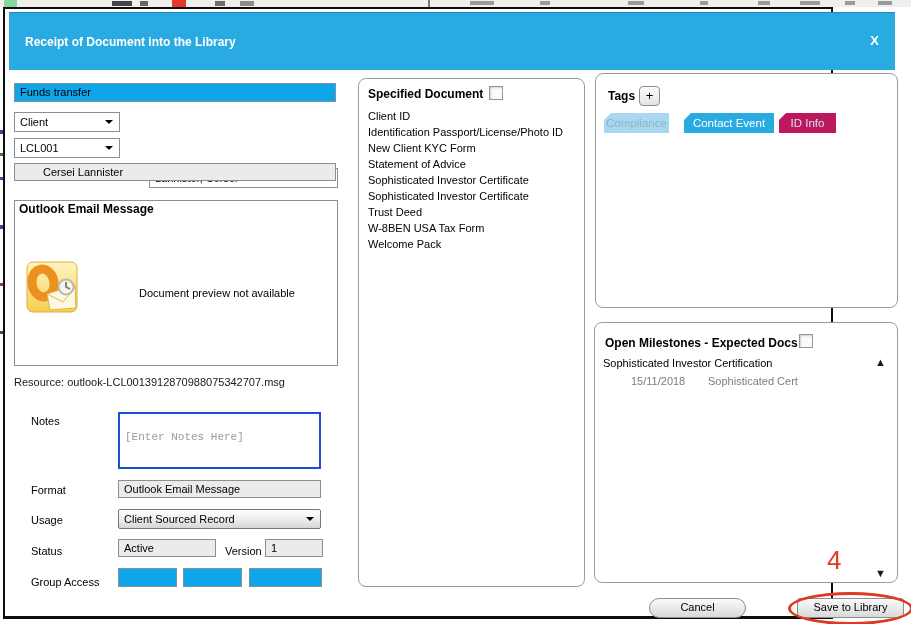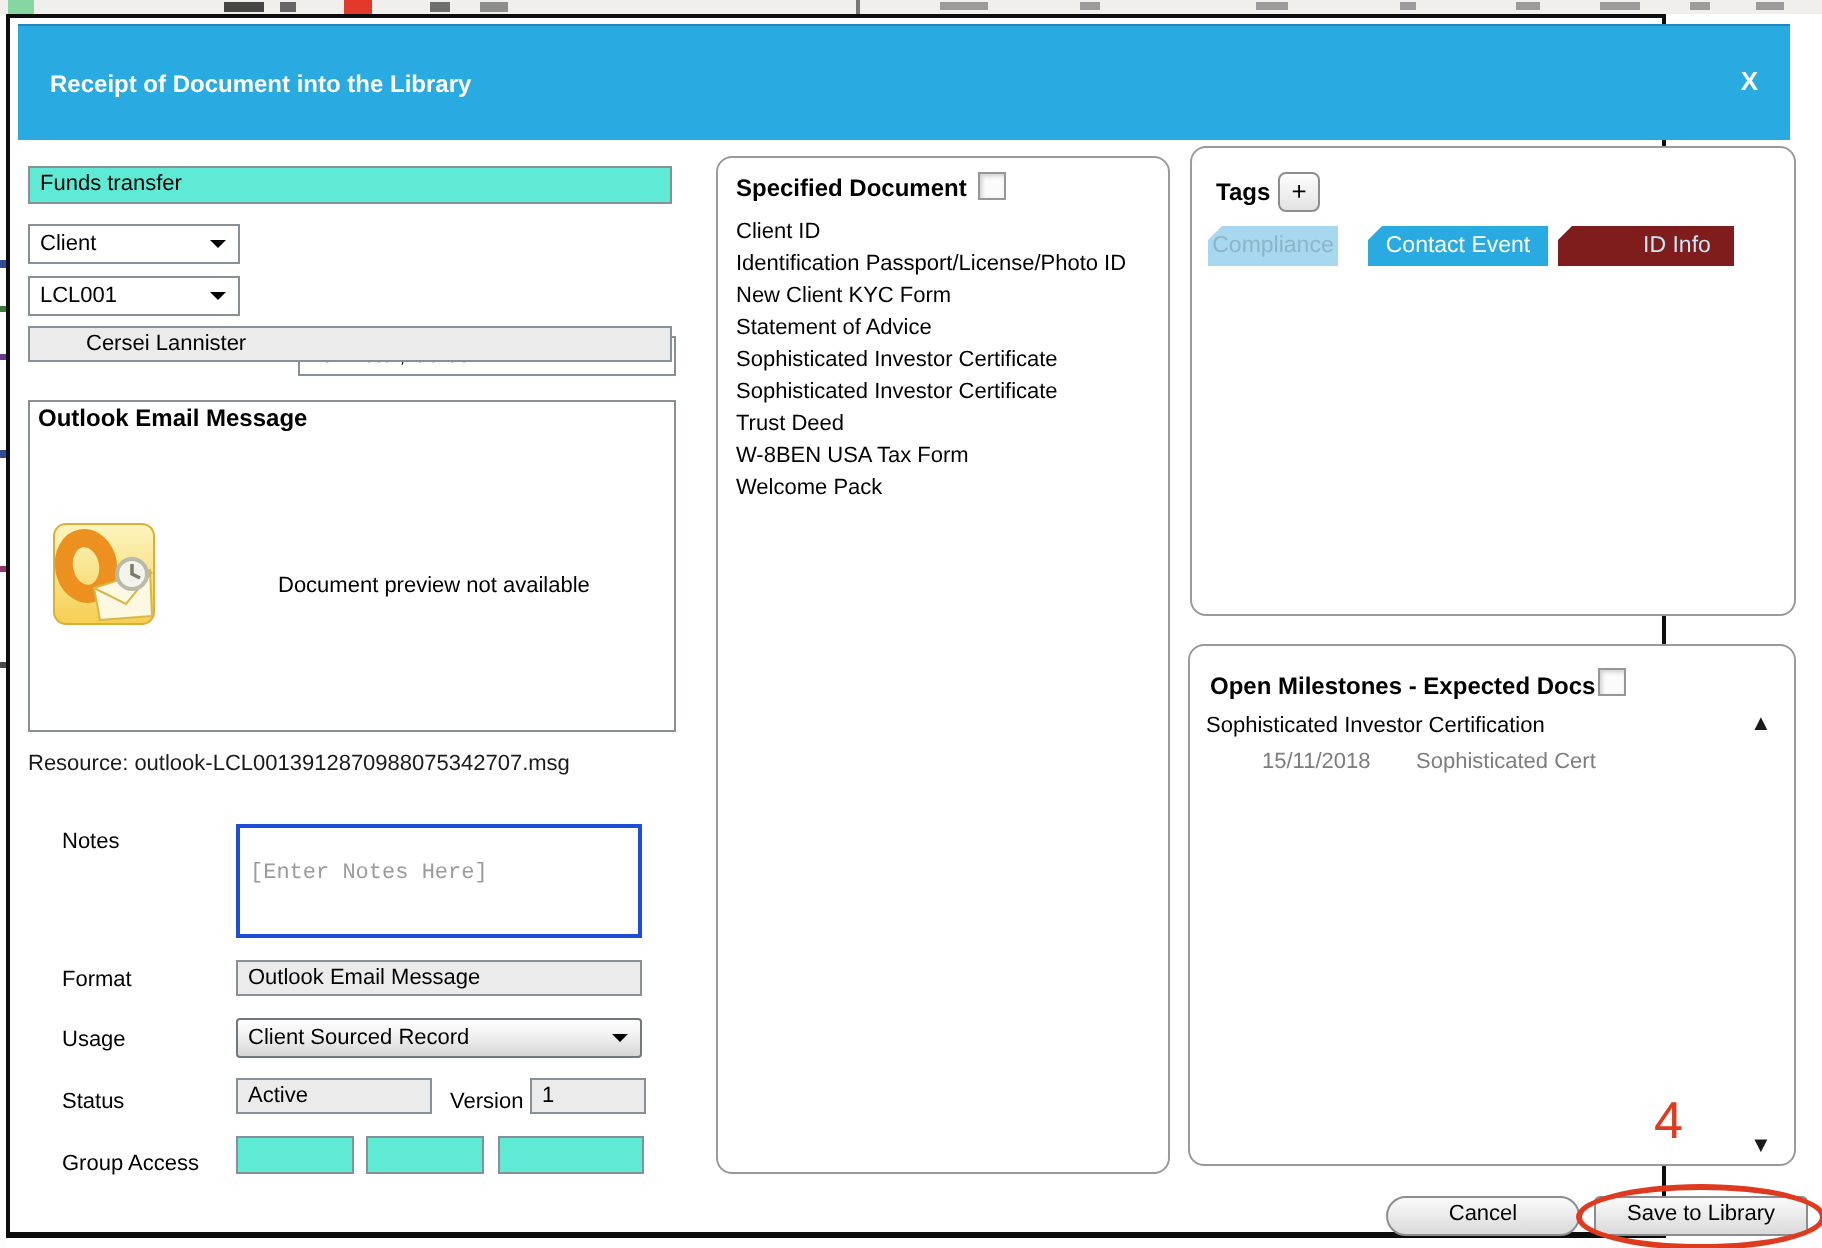--- a/index.html
+++ b/index.html
@@ -18,21 +18,21 @@
     position:absolute;left:3px;top:7px;width:830px;height:612px;
     background:#fff;border:2px solid #0d0d0d;border-bottom-width:3px;box-sizing:border-box;
   }
   .dialog-header{
     position:absolute;left:4px;top:3px;width:886px;height:57px;
     background:#29abe2;border-top:1px solid #1f88b8;
   }
   .dialog-title{position:absolute;left:16px;top:22px;color:#fff;font-weight:bold;font-size:12px;}
   .dialog-close{position:absolute;right:16px;top:20px;color:#fff;font-weight:bold;font-size:13px;cursor:pointer;}
   
-  .field{position:absolute;box-sizing:border-box;border:1px solid #878f98;background:#5eead4;
+  .field{position:absolute;box-sizing:border-box;border:1px solid #878f98;background:#0ea5e9;
          padding:2px 5px 0 5px;white-space:nowrap;overflow:hidden;}
   .field.readonly{background:#ebebeb;}
   .combo{position:absolute;box-sizing:border-box;border:1px solid #878f98;background:#fff;
          padding:3px 18px 0 5px;white-space:nowrap;overflow:hidden;cursor:pointer;}
   .combo .arr{position:absolute;right:6px;top:50%;margin-top:-2px;width:0;height:0;
               border-left:4px solid transparent;border-right:4px solid transparent;border-top:4px solid #000;}
   .combo.styled{background:linear-gradient(#ffffff,#f0f0f0 45%,#d6d6d6);border:1px solid #70777e;border-radius:2px;}
   .lbl{position:absolute;color:#000;}
   
   .preview-box{position:absolute;left:9px;top:191px;width:324px;height:166px;border:1px solid #8a8f96;box-sizing:border-box;}
@@ -47,21 +47,21 @@
   .doc-list{position:absolute;left:9px;top:29px;right:6px;}
   .doc-list .doc-item{line-height:16px;white-space:nowrap;cursor:pointer;}
   
   .plus-btn{position:absolute;width:21px;height:20px;border:1px solid #8d8d8d;border-radius:4px;
             background:linear-gradient(#fdfdfd,#e3e3e3);text-align:center;line-height:18px;
             font-size:13px;cursor:pointer;box-sizing:border-box;}
   .chip{position:absolute;height:20px;line-height:20px;text-align:center;font-size:11.5px;
         clip-path:polygon(7px 0,100% 0,100% 100%,0 100%,0 7px);cursor:pointer;}
   .chip.inactive{background:#a7d8ef;color:#8fb4c6;}
   .chip.active{background:#29abe2;color:#ffffff;}
-  .chip.inactive-light{background:#7f1d1d;color:#c9e7f6;padding-left:31px;}
+  .chip.inactive-light{background:#be185d;color:#c9e7f6;}
   
   .mil-name{position:absolute;left:8px;top:34px;white-space:nowrap;}
   .mil-sub{position:absolute;top:52px;color:#7d7d7d;white-space:nowrap;}
   .scroll-arrow{position:absolute;font-size:11px;color:#1a1a1a;cursor:pointer;}
   
   .btn{position:absolute;height:20px;border:1px solid #8d8d8d;border-radius:3px;box-sizing:border-box;
        background:linear-gradient(#fafafa,#ececec 45%,#d9d9d9);text-align:center;line-height:17px;
        font-size:11px;cursor:pointer;}
   
   .anno-num{position:absolute;font-size:26px;color:#e03b1e;}
@@ -200,19 +200,19 @@
   <div class="panel" style="left:589px;top:313px;width:304px;height:261px;">
     <span class="panel-title" style="left:10px;top:13px;">Open Milestones - Expected Docs</span>
     <span class="checkbox" style="left:204px;top:11px;"></span>
     <span class="mil-name">Sophisticated Investor Certification</span>
     <span class="scroll-arrow" style="left:280px;top:33px;">▲</span>
     <span class="mil-sub" style="left: 36px; top: 52px;">15/11/2018</span>
     <span class="mil-sub" style="left: 113px; top: 52px;">Sophisticated Cert</span>
     <span class="scroll-arrow" style="left:280px;top:244px;">▼</span>
   </div>
 
-  <div class="btn" style="left:688px;top:589px;width:97px;border-radius:10px;">Cancel</div>
+  <div class="btn" style="left:644px;top:589px;width:97px;border-radius:10px;">Cancel</div>
   <div class="btn" style="left:792px;top:589px;width:107px;">Save to Library</div>
 
   <span class="anno-num" style="left:822px;top:536px;">4</span>
   <div class="anno-ellipse" style="left:783px;top:583px;width:119px;height:27px;"></div>
 
 </div>
 
 </body></html>

